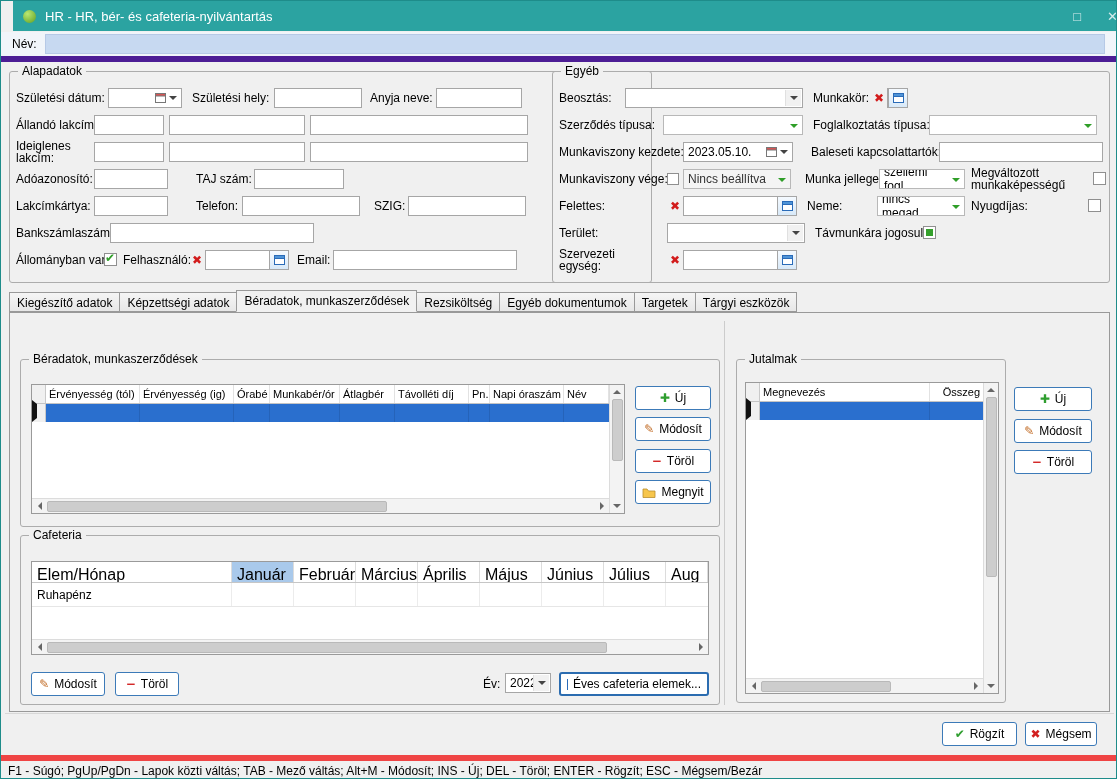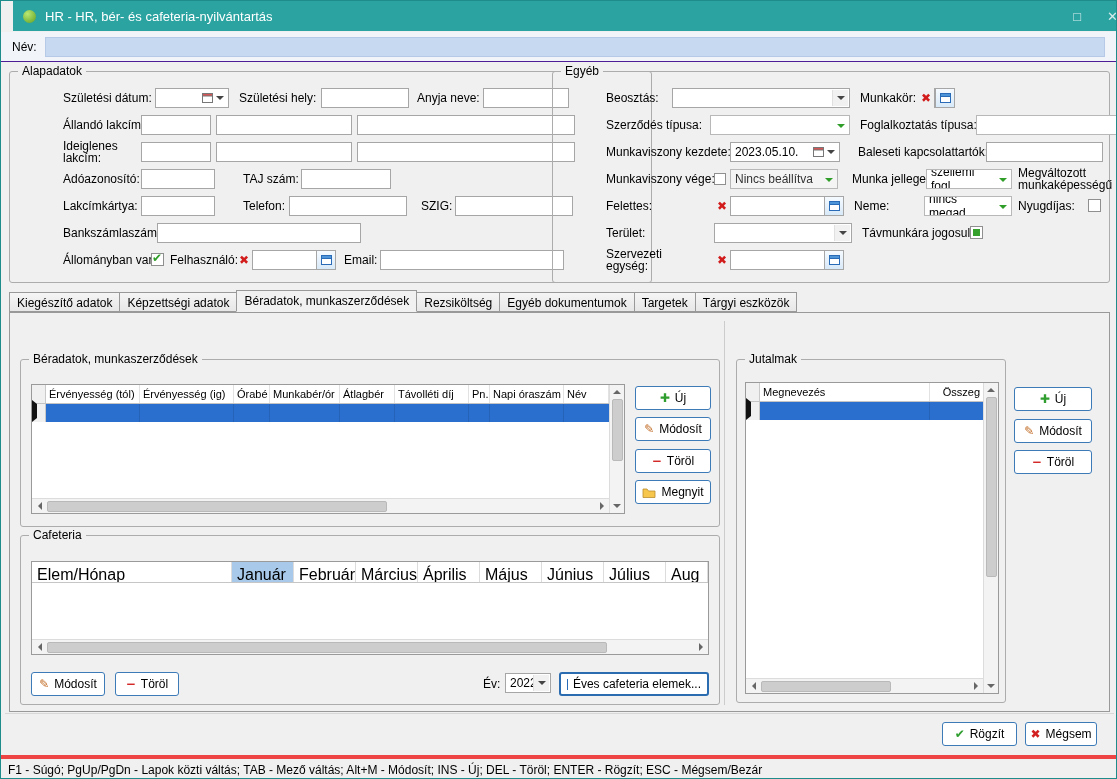--- a/index.html
+++ b/index.html
@@ -6,26 +6,26 @@
   *{box-sizing:border-box;}
   body{width:1117px;height:779px;font-family:"Liberation Sans","DejaVu Sans",sans-serif;}
   .window{position:relative;width:1117px;height:779px;background:#f0f0f0;border:1px solid #1e8c8a;overflow:hidden;font-size:12px;color:#000;}
   
   .titlebar{position:absolute;left:12px;top:0;width:100%;height:30px;background:#2ba3a1;display:flex;align-items:center;padding:0 10px;}
   .app-icon{width:13px;height:13px;border-radius:50%;background:radial-gradient(circle at 35% 30%,#b9e873,#5f9e1f);margin-right:9px;flex:none;}
   .title-text{color:#fff;font-size:13px;white-space:nowrap;}
   .winbtns{margin-left:auto;display:flex;gap:26px;align-items:center;}
   .winbtn{color:#d6ecec;font-size:13px;}
   
-  .name-row{position:absolute;left:0;top:31px;width:100%;height:30px;background:#f1f5fa;display:flex;align-items:center;padding:0 11px;border-bottom:1px solid #4c1d95;}
+  .name-row{position:absolute;left:0;top:31px;width:100%;height:30px;background:#f1f5fa;display:flex;align-items:center;padding:0 11px;border-bottom:6px solid #4c1d95;}
   .name-input{flex:1;height:20px;background:#c7d9f1;border:1px solid #b6c9e6;margin-left:8px;padding:2px 4px;}
   
   .gb{position:absolute;border:1px solid #acacac;border-radius:3px;}
   .gb-title{position:absolute;top:-8px;left:8px;background:#f0f0f0;padding:0 4px;font-size:12px;white-space:nowrap;}
-  .gb-body{padding-top:12px;margin-left:47px;}
+  .gb-body{padding-top:12px;}
   .frow{display:flex;align-items:center;height:27px;padding-left:6px;}
   .lbl{white-space:nowrap;flex:none;}
   .wrap{white-space:normal;line-height:12px;}
   .tb{height:20px;background:#fff;border:1px solid #a6a6a6;flex:none;padding:2px 4px;overflow:hidden;}
   .flex1{flex:1;}
   
   .cbo{position:relative;height:20px;background:#fff;border:1px solid #a6a6a6;flex:none;display:flex;align-items:center;padding:0 20px 0 4px;overflow:hidden;}
   .cbo .arrbox{position:absolute;right:1px;top:1px;bottom:1px;width:16px;background:#f1f1f1;border-left:1px solid #e0e0e0;display:flex;align-items:center;justify-content:center;}
   .cbg{position:relative;height:20px;background:#fff;border:1px solid #b8b8b8;flex:none;display:flex;align-items:center;padding:0 16px 0 4px;overflow:hidden;}
   .cbg .garr{position:absolute;right:4px;top:8px;}
@@ -78,21 +78,21 @@
   .cc{font-size:12px;padding:5px 5px 0;border-right:1px solid #ececec;overflow:hidden;white-space:nowrap;flex:none;}
   
   .btn{position:absolute;display:flex;align-items:center;justify-content:center;gap:5px;height:24px;background:#fff;border:1px solid #3c7ab8;border-radius:3px;font-size:12px;padding:0 6px;white-space:nowrap;overflow:hidden;}
   .btn .bi{font-family:"DejaVu Sans",sans-serif;font-size:12px;line-height:1;flex:none;}
   .bi.green{color:#2f9e2f;font-weight:bold;}
   .bi.orange{color:#c06820;}
   .bi.red{color:#d22020;font-weight:bold;}
   .btn.default{border:2px solid #2b6cb0;}
   
   .divider{position:absolute;left:4px;top:712px;width:1109px;height:1px;background:#d8d8d8;}
-  .statusbar{position:absolute;left:0;top:754px;width:100%;height:25px;border-top:4px solid #ef4444;background:#f0f0f0;display:flex;align-items:center;padding-left:7px;}
+  .statusbar{position:absolute;left:0;top:754px;width:100%;height:25px;border-top:6px solid #ef4444;background:#f0f0f0;display:flex;align-items:center;padding-left:7px;}
   .vsplit{position:absolute;background:#cccccc;width:1px;}
 </style>
 </head>
 <body>
 
 <div class="window">
 
   <div class="titlebar">
     <div class="app-icon"></div>
     <span class="title-text">HR - HR, bér- és cafeteria-nyilvántartás</span>
@@ -378,20 +378,31 @@
           <div class="ch" style="width:200px">Elem/Hónap</div>
           <div class="ch jan" style="width:62px">Január</div>
           <div class="ch" style="width:62px">Február</div>
           <div class="ch" style="width:62px">Március</div>
           <div class="ch" style="width:62px">Április</div>
           <div class="ch" style="width:62px">Május</div>
           <div class="ch" style="width:62px">Június</div>
           <div class="ch" style="width:62px">Július</div>
           <div class="ch" style="flex:1">Aug</div>
         </div>
+        <div class="cafrow">
+          <div class="cc" style="width:200px">Ruhapénz</div>
+          <div class="cc" style="width:62px"></div>
+            <div class="cc" style="width:62px"></div>
+          <div class="cc" style="width:62px"></div>
+            <div class="cc" style="width:62px"></div>
+          <div class="cc" style="width:62px"></div>
+            <div class="cc" style="width:62px"></div>
+          <div class="cc" style="width:62px"></div>
+            <div class="cc" style="flex:1;border-right:none"></div>
+        </div>
         <div class="hscroll">
           <span class="sb-btn">
               <span class="tri-l"></span>
             </span>
           <div class="sb-thumb-h" style="width:560px"></div>
           <span class="flex1"></span>
           <span class="sb-btn">
               <span class="tri-ri"></span>
             </span>
         </div>

